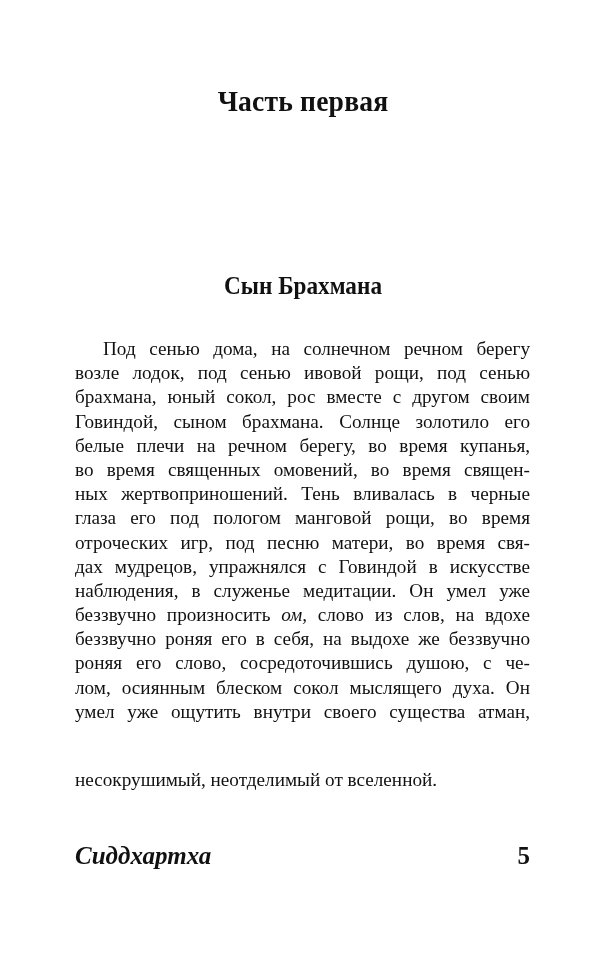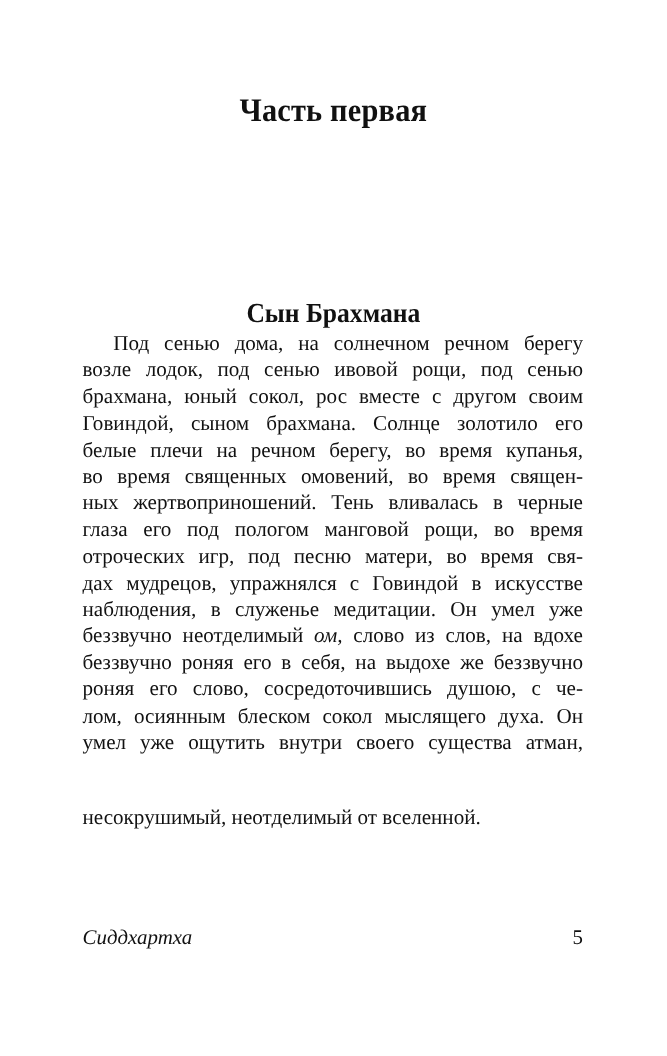--- a/index.html
+++ b/index.html
@@ -2,29 +2,29 @@
 <html><head>
 <meta charset="utf-8">
 <style>
   html, body { margin: 0; padding: 0; background: #ffffff; }
   body { width: 606px; height: 960px; position: relative; overflow: hidden;
          font-family: "Liberation Serif", "DejaVu Serif", serif; color: #111; }
   .part-title { position: absolute; top: 84px; left: 0; width: 606px; text-align: center;
                 font-size: 30px; font-weight: bold; letter-spacing: 0.2px; transform: scaleX(0.92); }
   .chapter-title { position: absolute; top: 272px; left: 0; width: 606px; text-align: center;
                    font-size: 25px; font-weight: bold; transform: scaleX(0.93); }
-  .body { position: absolute; top: 301px; left: 75px; width: 455px; }
+  .body { position: absolute; top: 337px; left: 75px; width: 455px; }
   .line { display: block; font-size: 19.2px; line-height: 24.2px; height: 24.2px;
           text-align: justify; text-align-last: justify; white-space: nowrap; }
   .line.indent { padding-left: 28px; }
   .line.last { text-align-last: left; margin-top: 44px; }
   .line span.wrap { display: block; text-align: justify; text-align-last: justify; white-space: normal; }
   .line.last span.wrap { text-align-last: left; }
   em { font-style: italic; }
-  .footer { position: absolute; top: 842px; left: 75px; width: 455px; font-size: 19px; }
+  .footer { position: absolute; top: 842px; left: 75px; width: 455px; font-size: 25px; font-weight: bold; }
   .footer-title { float: left; font-style: italic; }
   .footer-page { float: right; }
 </style>
 </head>
 <body>
 
 <div class="part-title">Часть первая</div>
 <div class="chapter-title">Сын Брахмана</div>
 
 <div class="body">
@@ -55,21 +55,21 @@
   <div class="line">
       <span class="wrap">отроческих игр, под песню матери, во время свя-</span>
     </div>
   <div class="line">
       <span class="wrap">дах мудрецов, упражнялся с Говиндой в искусстве</span>
     </div>
   <div class="line">
       <span class="wrap">наблюдения, в служенье медитации. Он умел уже</span>
     </div>
   <div class="line">
-      <span class="wrap"><span>беззвучно неотделимый </span><em>ом,</em><span> слово из слов, на вдохе</span></span>
+      <span class="wrap"><span>беззвучно произносить </span><em>ом,</em><span> слово из слов, на вдохе</span></span>
     </div>
   <div class="line">
       <span class="wrap">беззвучно роняя его в себя, на выдохе же беззвучно</span>
     </div>
   <div class="line">
       <span class="wrap">роняя его слово, сосредоточившись душою, с че-</span>
     </div>
   <div class="line">
       <span class="wrap">лом, осиянным блеском сокол мыслящего духа. Он</span>
     </div>

